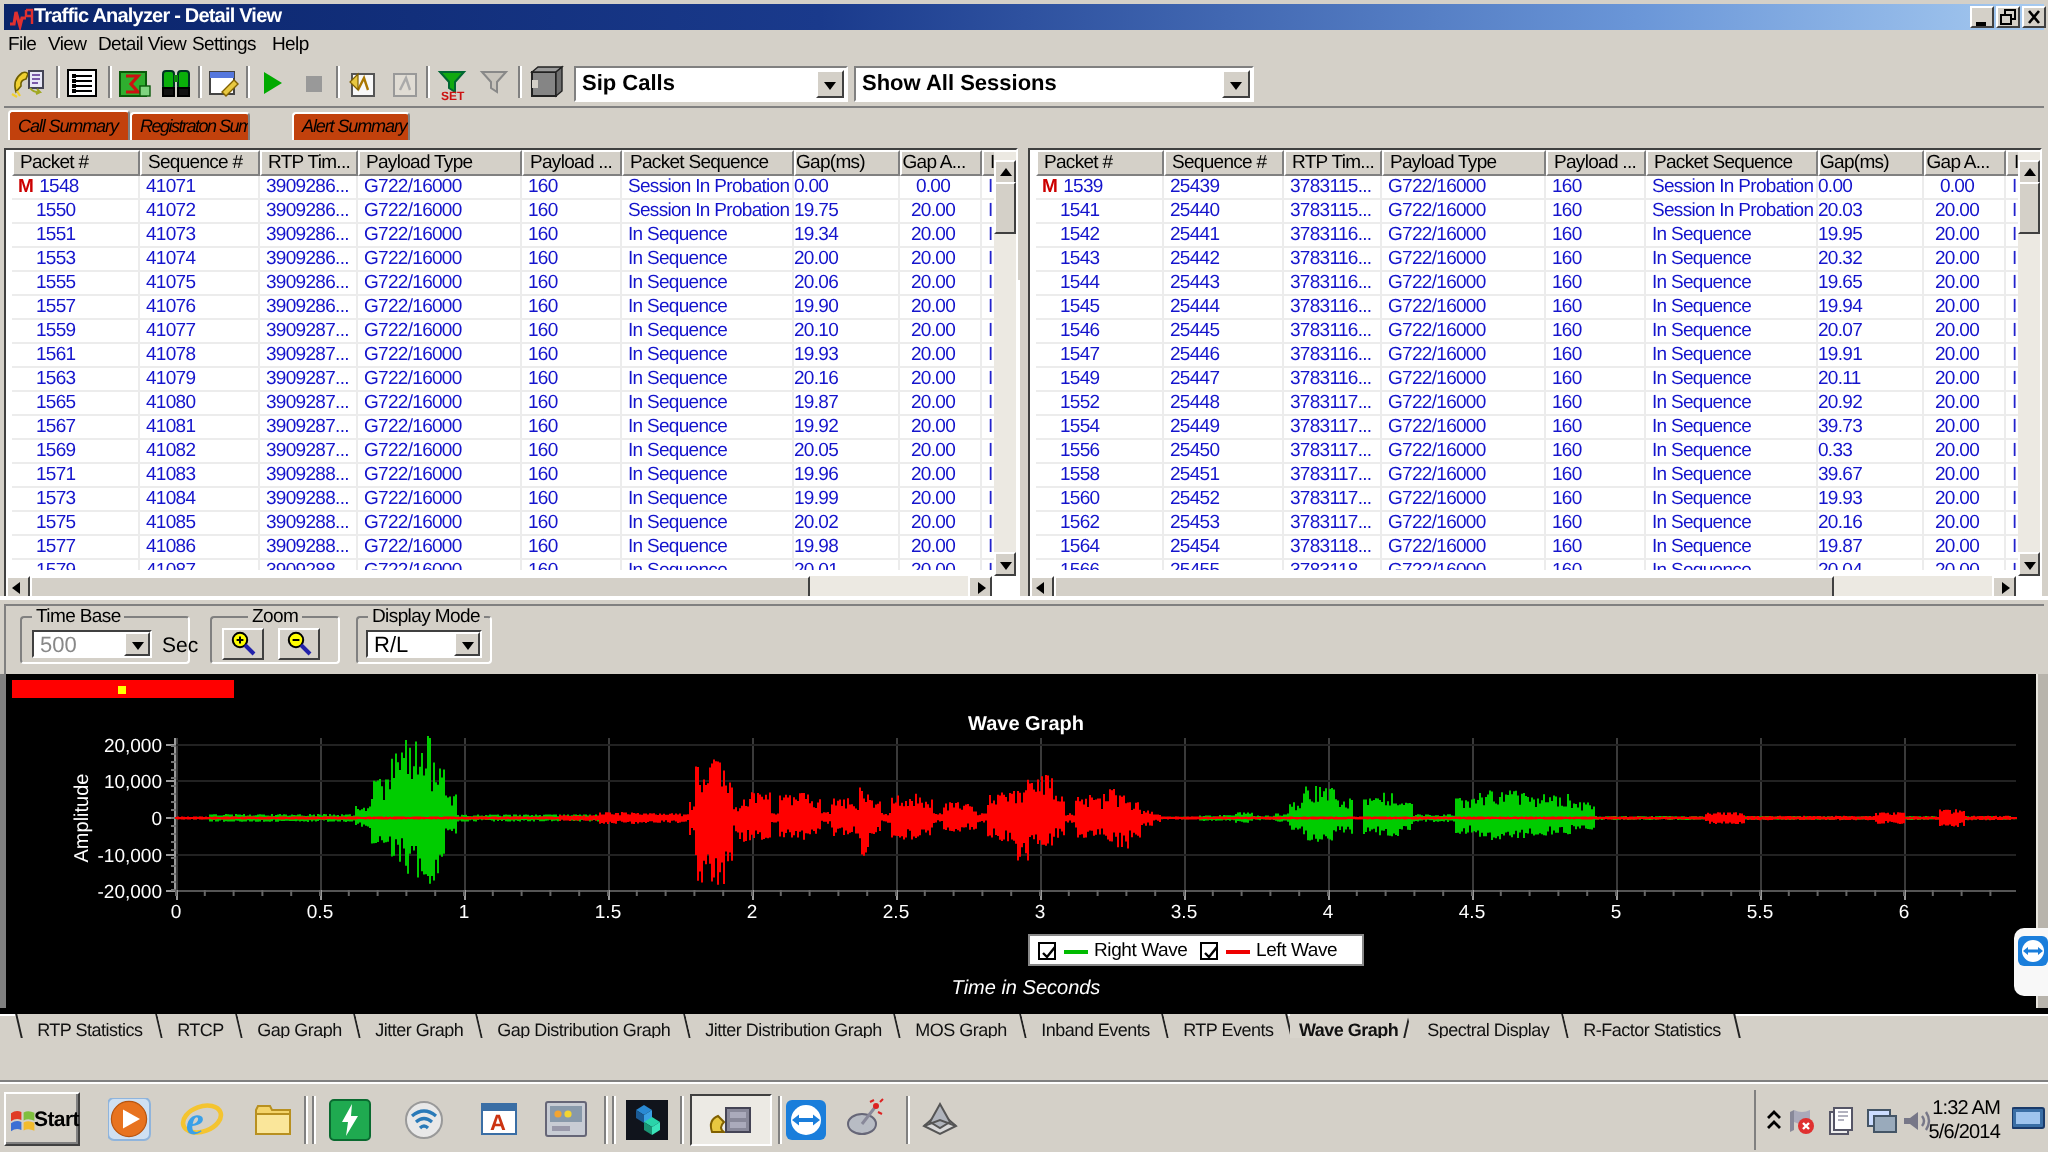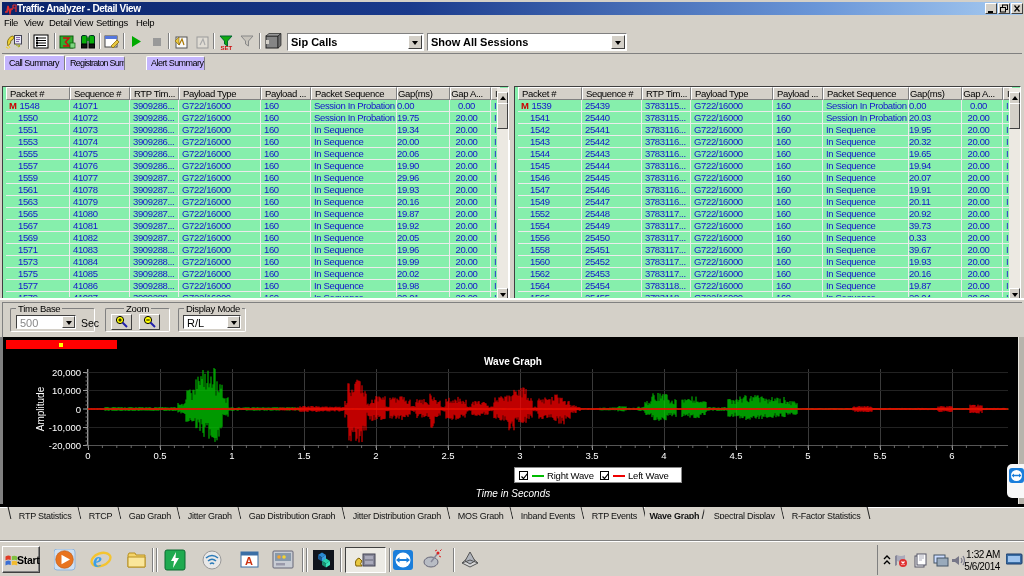--- a/index.html
+++ b/index.html
@@ -29,31 +29,31 @@
   border:1px solid; border-color:#808080 #fff #fff #808080;
   font-size:11px; font-weight:bold; color:#000; }
 .combo .cbt { position:absolute; right:1px; top:1px; bottom:1px; width:14px;
   background:#d4d0c8; border:1px solid; border-color:#fff #404040 #404040 #fff; }
 .combo .cbt:after { content:""; position:absolute; left:3px; top:5px;
   border:3px solid transparent; border-top:4px solid #000; }
 .combo .ctxt { position:absolute; left:3px; top:2px; }
 
 
 #toptabs { left:2px; top:54px; width:1020px; height:16px; }
-.ttab { position:absolute; top:2px; height:14px; background:#c4b5fd; white-space:nowrap;
+.ttab { position:absolute; top:2px; height:14px; background:#c2410c; white-space:nowrap;
   border:1px solid #808080; border-bottom:none;
   border-top-color:#fff; border-left-color:#fff; overflow:hidden;
   border-radius:2px 2px 0 0; font-size:9px; letter-spacing:-0.5px;
-  padding:1px 0 0 4px; color:#000; }
+  padding:1px 0 0 4px; color:#000;font-style:italic; }
 .ttab.on { top:1px; height:15px; z-index:3; padding-top:2px; }
 
 
 #panels { left:0px; top:70px; width:1024px; height:228px; }
-.panel { position:absolute; top:16px; width:507px; height:228px;
-  border:1px solid; border-color:#404040 #fff #fff #404040; background:#86efac; }
+.panel { position:absolute; top:4px; width:507px; height:228px;
+  border:1px solid; border-color:#404040 #fff #fff #404040; background:#ffffff; }
 #pl { left:2px; } #pr { left:514px; }
 .grid { position:absolute; left:3px; top:0; width:494px; height:210px; overflow:hidden; }
 .thead { position:relative; height:13px; background:#d4d0c8; }
 .thead .c { border-right:1px solid #808080; border-bottom:1px solid #808080;
   border-top:1px solid #fff; border-left:1px solid #fff;
   font-size:9.5px; letter-spacing:-0.35px; color:#000; padding-left:3px; line-height:12px; }
 .tr { position:relative; height:12px; }
 .c { position:absolute; top:0; height:100%; font-size:9.5px; letter-spacing:-0.35px; overflow:hidden;
   white-space:nowrap; line-height:12px; }
 .tr .c { color:#1414cc; border-right:1px solid #ececec; border-bottom:1px solid #ececec; padding-left:3px; }
@@ -363,21 +363,21 @@
             <div class="c c7">20.00</div>
             <div class="c c8">I</div>
           </div>
 <div class="tr">
             <div class="c c0"><span class="num">1559</span></div>
             <div class="c c1">41077</div>
             <div class="c c2">3909287...</div>
             <div class="c c3">G722/16000</div>
             <div class="c c4">160</div>
             <div class="c c5">In Sequence</div>
-            <div class="c c6">29.96</div>
+            <div class="c c6">20.10</div>
             <div class="c c7">20.00</div>
             <div class="c c8">I</div>
           </div>
 <div class="tr">
             <div class="c c0"><span class="num">1561</span></div>
             <div class="c c1">41078</div>
             <div class="c c2">3909287...</div>
             <div class="c c3">G722/16000</div>
             <div class="c c4">160</div>
             <div class="c c5">In Sequence</div>

